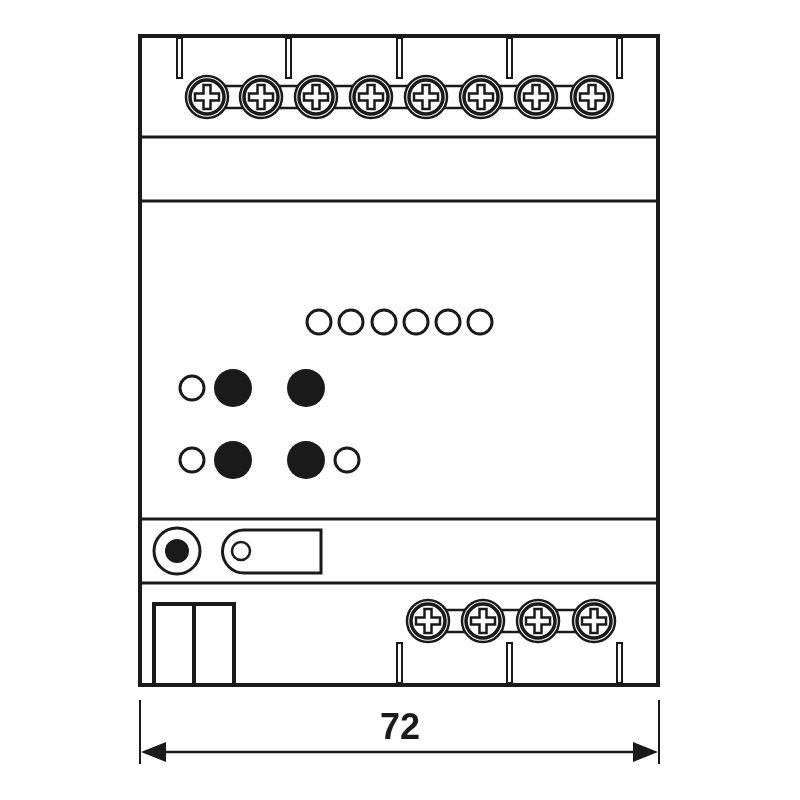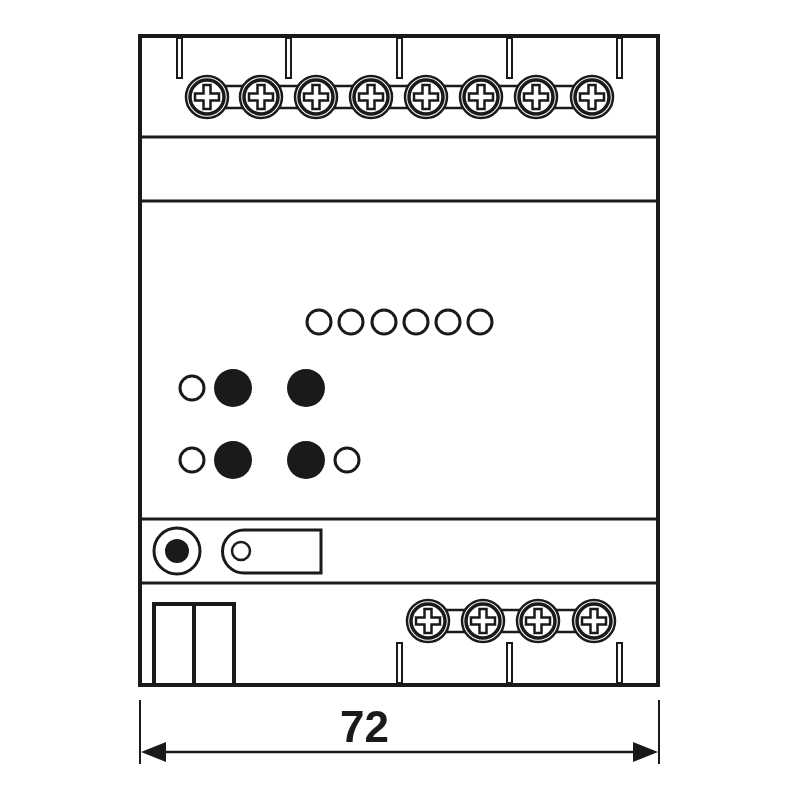--- a/index.html
+++ b/index.html
@@ -1,18 +1,18 @@
 <!DOCTYPE html>
 <html><head>
 <meta charset="utf-8">
 <style>
   html, body { margin: 0; padding: 0; background: #ffffff; }
   body { width: 800px; height: 800px; position: relative; overflow: hidden; font-family: "Liberation Sans", sans-serif; }
   svg { position: absolute; left: 0; top: 0; }
-  .dim-label { position: absolute; left: 340px; top: 700px; width: 120px; font-family: "Liberation Sans", sans-serif; font-weight: bold; font-size: 44px; color: #1a1a1a; line-height: 54px; }
+  .dim-label { position: absolute; left: 340px; top: 700px; width: 120px; text-align: center; font-family: "Liberation Sans", sans-serif; font-weight: bold; font-size: 36px; color: #1a1a1a; line-height: 54px; }
 </style>
 </head>
 <body>
 
 <svg width="800" height="800" viewBox="0 0 800 800" xmlns="http://www.w3.org/2000/svg">
   <defs>
     <g id="screw">
       <circle r="21" fill="#fff" stroke="#1a1a1a" stroke-width="2.5"></circle>
       <circle r="17" fill="#fff" stroke="#1a1a1a" stroke-width="3.5"></circle>
       <path d="M -3.5 -12 L 3.5 -12 L 3.5 -3.5 L 12 -3.5 L 12 3.5 L 3.5 3.5 L 3.5 12 L -3.5 12 L -3.5 3.5 L -12 3.5 L -12 -3.5 L -3.5 -3.5 Z" fill="#fff" stroke="#1a1a1a" stroke-width="2.5"></path>

